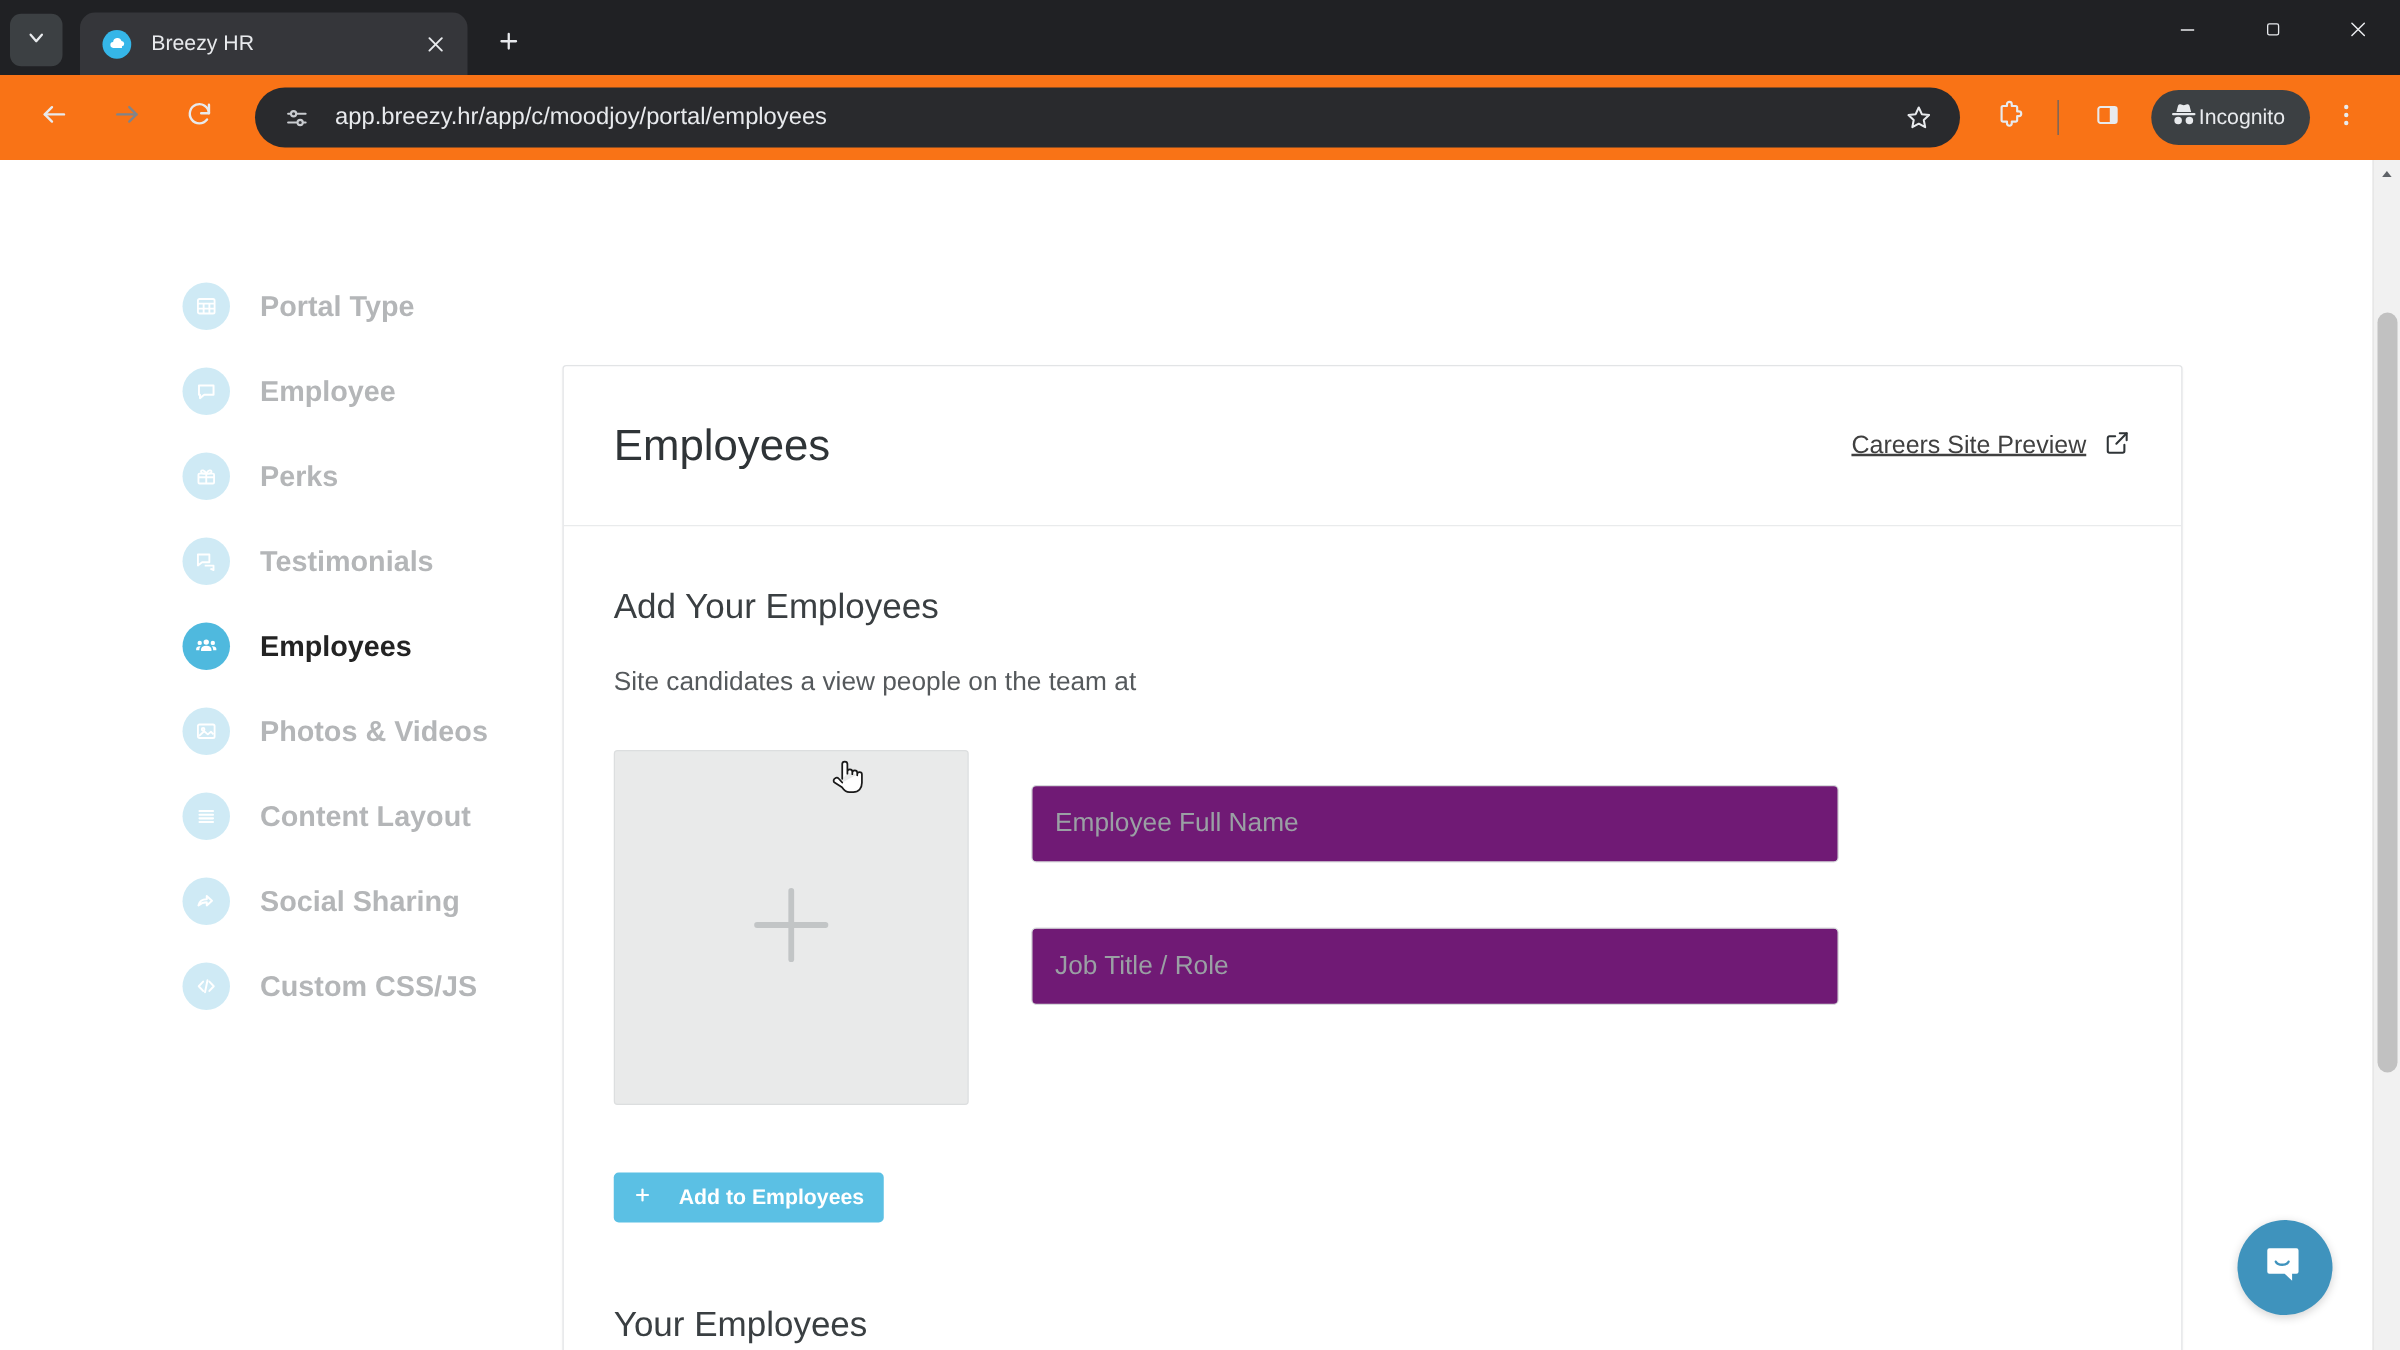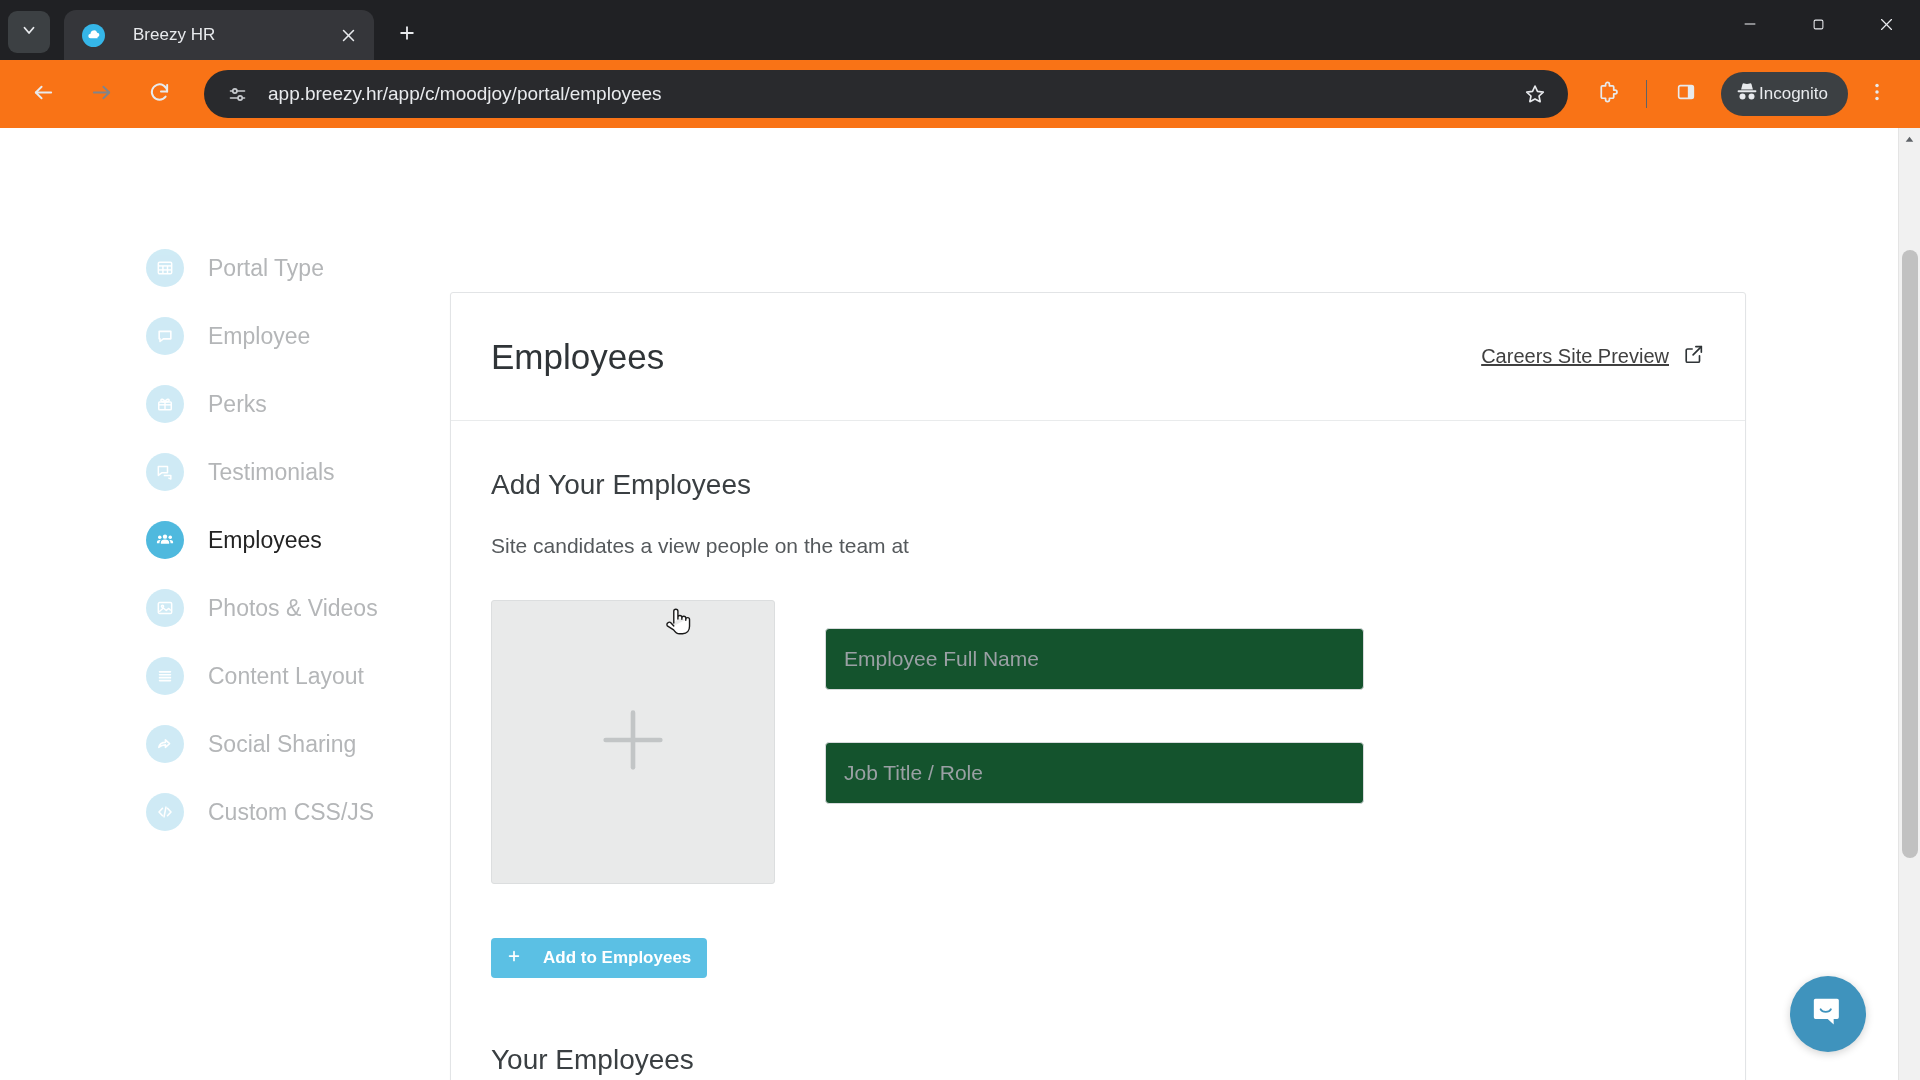--- a/index.html
+++ b/index.html
@@ -41,21 +41,21 @@
     position: relative;
     cursor: pointer;
   }
   .tab-favicon {
     width: 23px; height: 23px; border-radius: 50%;
     background: #35b6e8;
     display: flex; align-items: center; justify-content: center;
     flex: 0 0 auto;
   }
   .tab-title {
-    margin-left: 28px;
+    margin-left: 16px;
     color: #e8eaed;
     font-size: 17px;
     white-space: nowrap; overflow: hidden; text-overflow: ellipsis;
     flex: 1;
   }
   .tab-close {
     width: 28px; height: 28px;
     display: flex; align-items: center; justify-content: center;
     border-radius: 50%;
     cursor: pointer;
@@ -142,23 +142,24 @@
   .page {
     position: absolute;
     left: 0; top: 0;
     width: 1898px; height: 952px;
     display: flex;
   }
 
   
   .sidebar {
     width: 450px;
-    padding-top: 106px;
+    padding-top: 83px;
     padding-left: 146px;
     flex: 0 0 auto;
+    font-weight: bold;
   }
   .nav-item {
     display: flex; align-items: center;
     height: 68px;
     cursor: pointer;
   }
   .nav-icon {
     width: 38px; height: 38px;
     border-radius: 50%;
     background: #bfe4f2;
@@ -209,28 +210,28 @@
     width: 284px; height: 284px;
     background: #e9eaea;
     border: 1px solid #dcdedf;
     border-radius: 3px;
     display: flex; align-items: center; justify-content: center;
     cursor: pointer;
     flex: 0 0 auto;
   }
   .fields { margin-left: 50px; flex: 1; max-width: 595px; padding-top: 28px; }
   .field {
-    width: 539px; height: 62px;
+    width: 646px; height: 62px;
     border: 1px solid #d7dadc;
     border-radius: 4px;
     display: flex; align-items: center;
     padding: 0 18px;
     font-size: 21px;
     color: #9aa0a4;
-    background: #14532d;
+    background: #701a75;
     cursor: text;
   }
   .field + .field { margin-top: 52px; }
 
   .btn-primary {
     display: inline-flex; align-items: center;
     height: 40px;
     background: #5bc0e4;
     border-radius: 4px;
     color: #ffffff;

